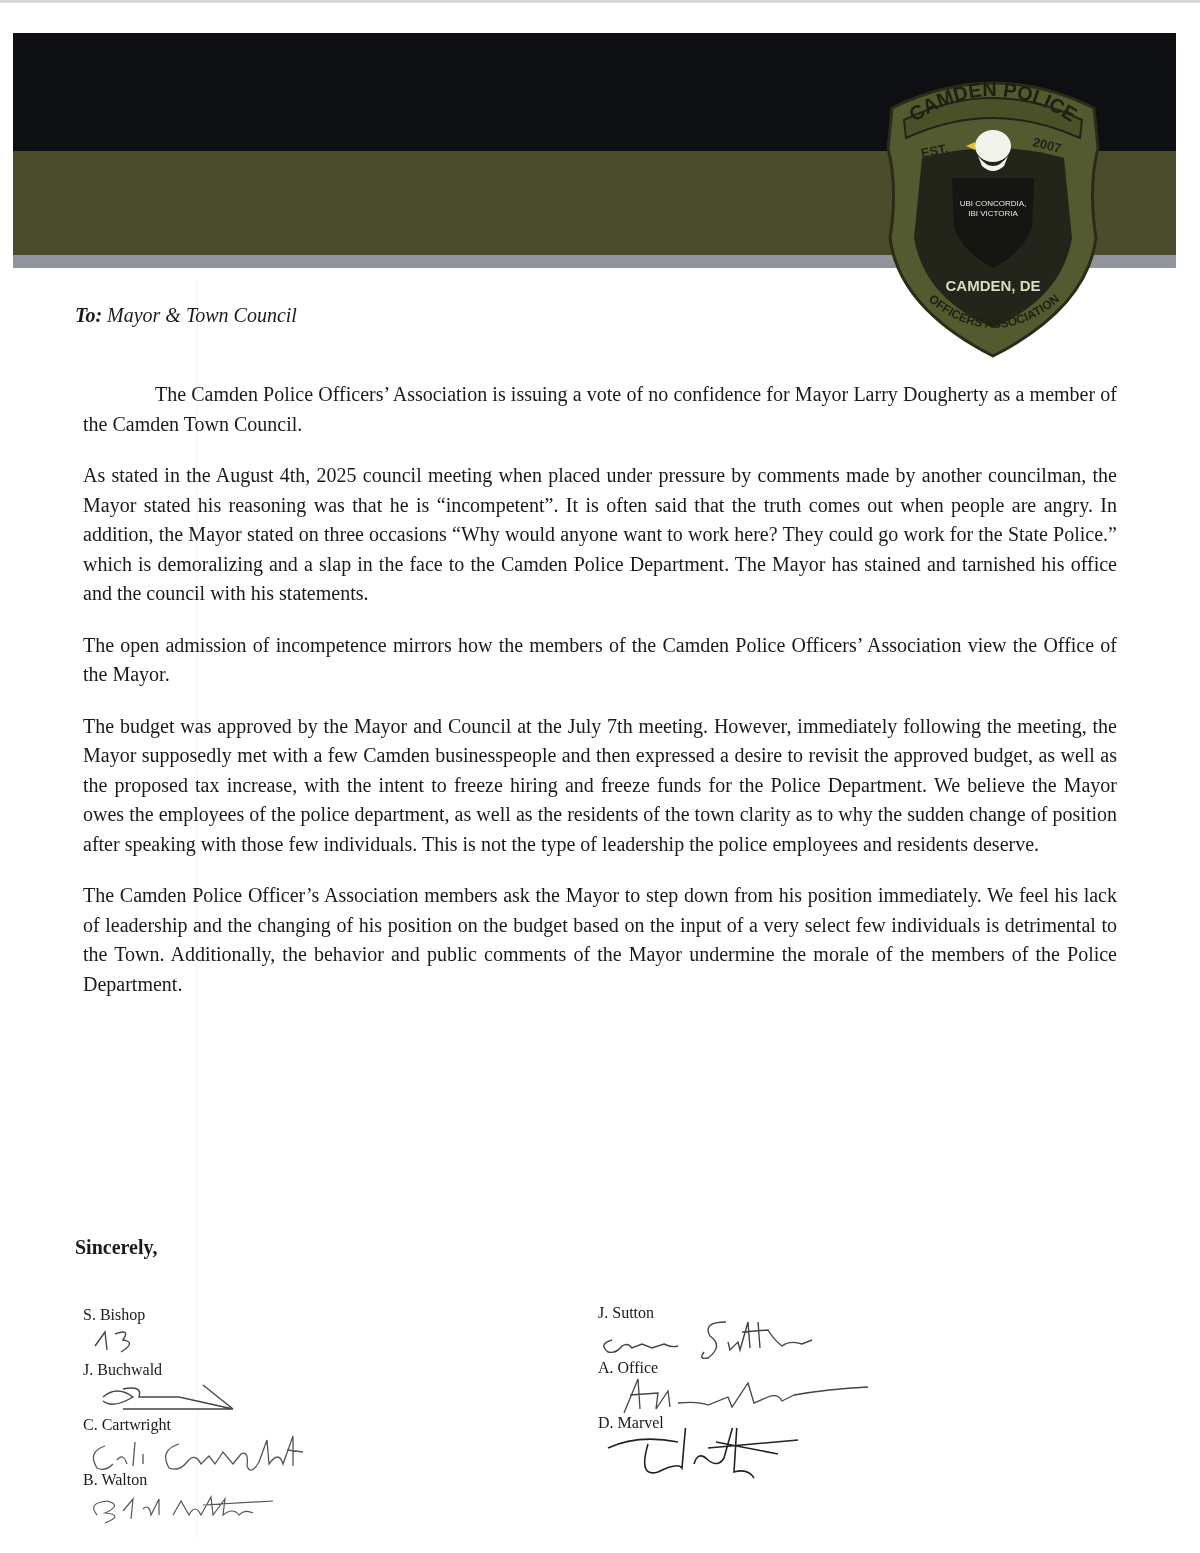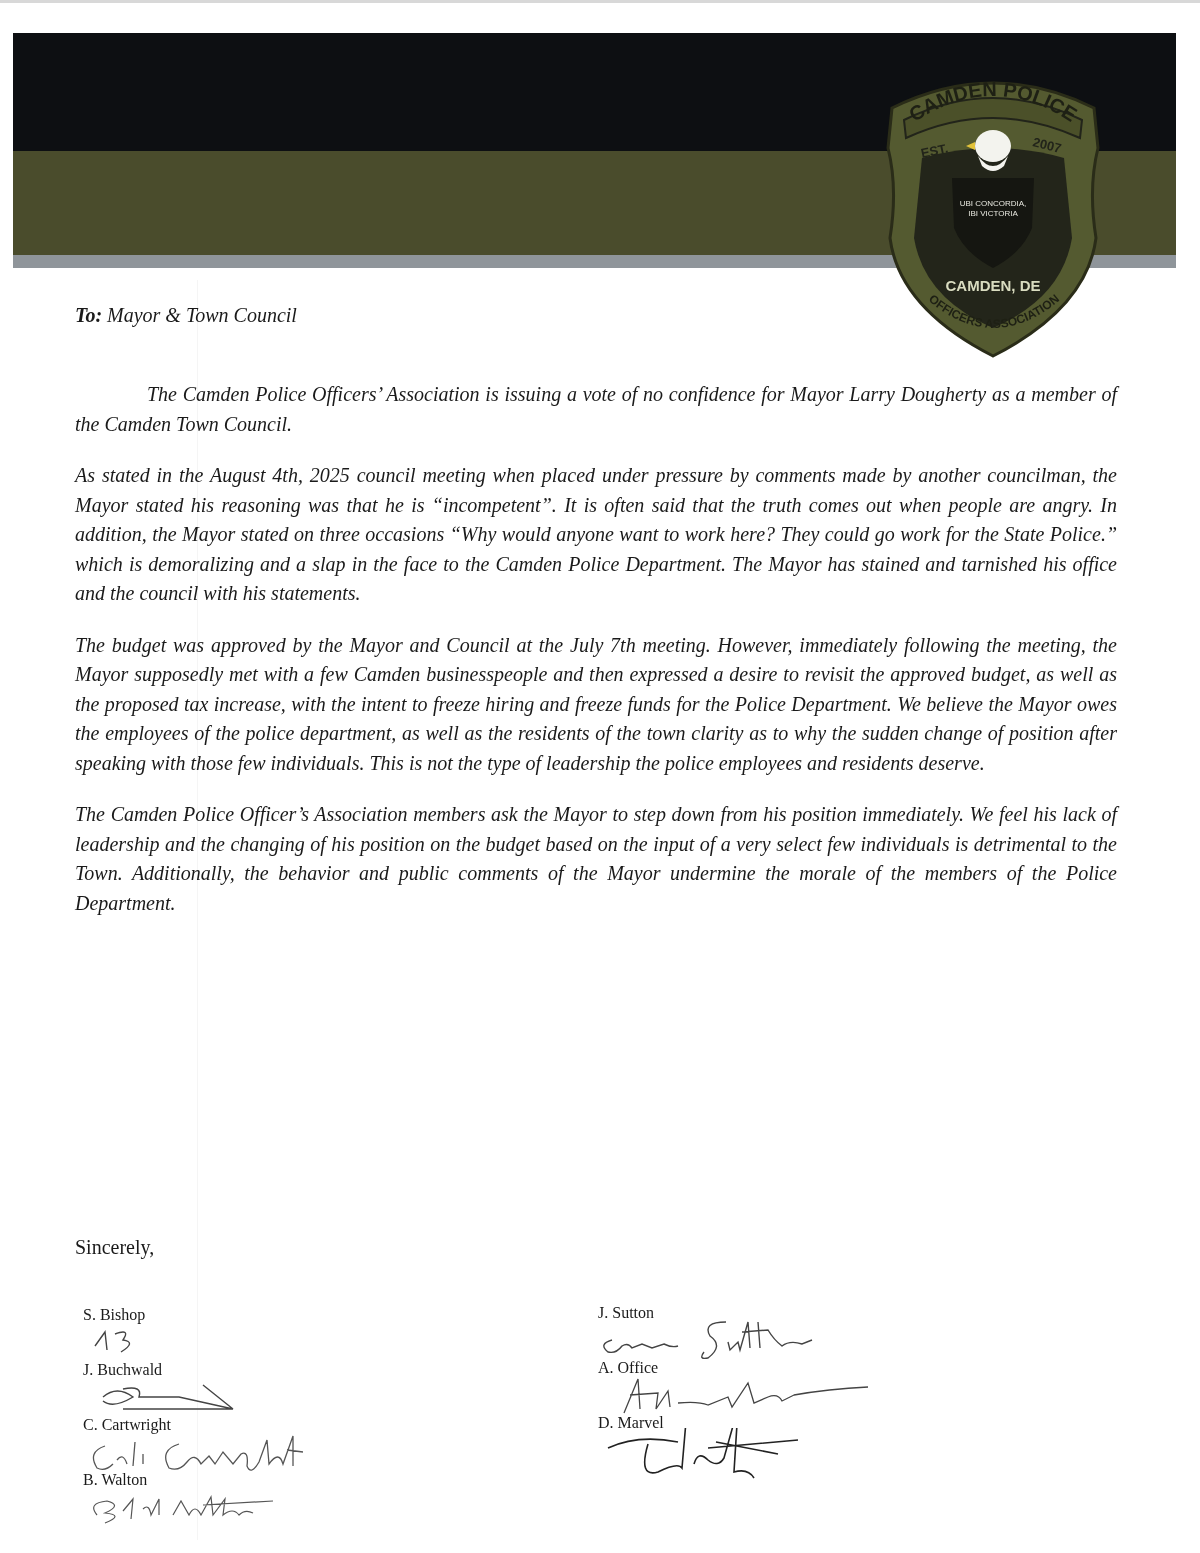--- a/index.html
+++ b/index.html
@@ -8,23 +8,23 @@
   .scan-top { position: absolute; left: 0; top: 0; width: 1200px; height: 3px; background: #d8d8d8; }
   .banner { position: absolute; left: 13px; top: 33px; width: 1163px; height: 235px; }
   .band-black { position: absolute; left: 0; top: 0; width: 100%; height: 118px; background: #0d0f12; }
   .band-olive { position: absolute; left: 0; top: 118px; width: 100%; height: 104px; background: #4a4c2c; }
   .band-grey  { position: absolute; left: 0; top: 222px; width: 100%; height: 13px; background: #8f959a; }
   .badge { position: absolute; left: 882px; top: 68px; width: 222px; height: 290px; }
   .badge svg { width: 100%; height: 100%; display: block; }
   .to-line { position: absolute; left: 75px; top: 304px; font-size: 20px; font-style: italic; }
   .to-line b { font-weight: bold; }
   .body { position: absolute; left: 75px; top: 380px; width: 1042px; font-size: 20px; line-height: 29.5px; }
-  .body p { margin: 0 0 22px 0; text-align: justify; font-style: italic; }
+  .body p { margin: 0 0 22px 8px; text-align: justify; }
   .body p.indent { text-indent: 72px; }
-  .closing { position: absolute; left: 75px; top: 1236px; font-size: 20px; font-weight: normal; }
+  .closing { position: absolute; left: 75px; top: 1236px; font-size: 20px; font-weight: bold; }
   .sig-col { position: absolute; font-size: 16px; }
   .sig-left { left: 77px; top: 1306px; margin-left: 6px; }
   .sig-right { left: 598px; top: 1304px; }
   .sig-block { position: relative; height: 55px; }
   .sig-name { position: relative; z-index: 2; }
   .sig-scrawl { position: absolute; left: 0; top: 14px; z-index: 1; }
   .sig-scrawl svg { display: block; }
   .margin-line { position: absolute; left: 197px; top: 280px; width: 1px; height: 1260px; background: rgba(0,0,0,0.04); }
 </style>
 </head>
@@ -68,20 +68,21 @@
 <div class="margin-line"></div>
 
 <div class="to-line">
   <b>To:</b>
   <span>Mayor &amp; Town Council</span>
 </div>
 
 <div class="body">
   <p class="indent">The Camden Police Officers’ Association is issuing a vote of no confidence for Mayor Larry Dougherty as a member of the Camden Town Council.</p>
   <p>As stated in the August 4th, 2025 council meeting when placed under pressure by comments made by another councilman, the Mayor stated his reasoning was that he is “incompetent”. It is often said that the truth comes out when people are angry. In addition, the Mayor stated on three occasions “Why would anyone want to work here? They could go work for the State Police.” which is demoralizing and a slap in the face to the Camden Police Department. The Mayor has stained and tarnished his office and the council with his statements.</p>
+  <p>The open admission of incompetence mirrors how the members of the Camden Police Officers’ Association view the Office of the Mayor.</p>
   <p>The budget was approved by the Mayor and Council at the July 7th meeting. However, immediately following the meeting, the Mayor supposedly met with a few Camden businesspeople and then expressed a desire to revisit the approved budget, as well as the proposed tax increase, with the intent to freeze hiring and freeze funds for the Police Department. We believe the Mayor owes the employees of the police department, as well as the residents of the town clarity as to why the sudden change of position after speaking with those few individuals. This is not the type of leadership the police employees and residents deserve.</p>
   <p>The Camden Police Officer’s Association members ask the Mayor to step down from his position immediately. We feel his lack of leadership and the changing of his position on the budget based on the input of a very select few individuals is detrimental to the Town. Additionally, the behavior and public comments of the Mayor undermine the morale of the members of the Police Department.</p>
 </div>
 
 <div class="closing">Sincerely,</div>
 
 <div class="sig-col sig-left">
   <div class="sig-block">
     <div class="sig-name">S. Bishop</div>
     <div class="sig-scrawl">

